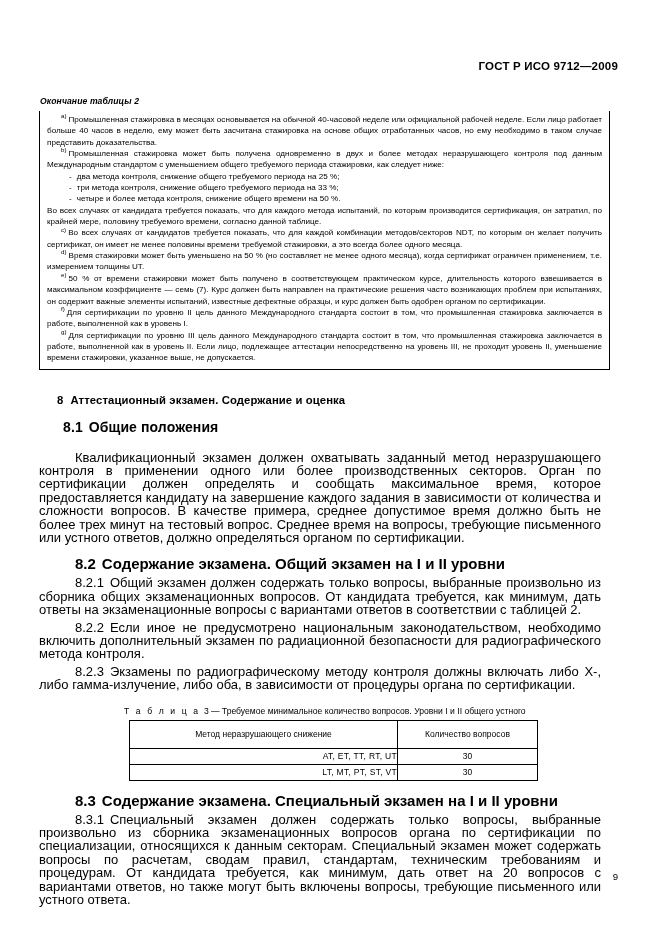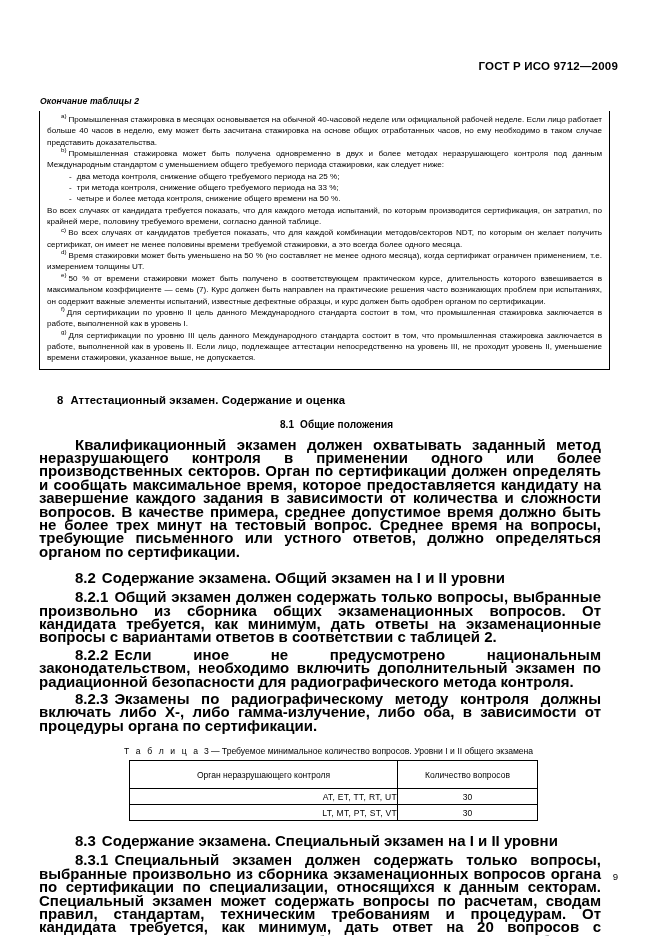--- a/index.html
+++ b/index.html
@@ -88,47 +88,45 @@
   h2.sec {
     font-size: 11.3px;
     font-weight: bold;
     margin: 24px 0 0 0;
     padding-left: 18px;
     letter-spacing: .1px;
   }
   h2.sec .num { padding-right: 7px; }
 
   h3.sub {
-    font-size: 10px;
-    font-weight: bold;
-    margin: 13px 0 8px 0;
+    font-size: 14px;
+    font-weight: bold;
+    margin: 13px 0 16px 0;
     padding-left: 24px;
     letter-spacing: .1px;
-    text-align: center;
   }
   h3.sub .num { padding-right: 6px; }
 
   h3.sub-indent {
     font-size: 15px;
     font-weight: bold;
     margin: 11px 0 0 0;
     padding-left: 36px;
     letter-spacing: 0;
   }
   h3.sub-indent .num { padding-right: 6px; }
 
   
   p.body {
-    font-size: 15px;
+    font-size: 13px;
     line-height: 13.4px;
     text-align: justify;
     margin: 7px 9px 0 0;
     text-indent: 36px;
     hyphens: manual;
-    font-weight: bold;
   }
   p.body.tight { margin-top: 4px; }
   p.body .clause { padding-right: 6px; }
 
   
   .tbl-caption {
     font-size: 8.6px;
     margin: 14px 0 4px 0;
     padding-left: 85px;
   }
@@ -219,30 +217,30 @@
 
     <h3 class="sub-indent"><span class="num">8.2</span><span>Содержание экзамена. Общий экзамен на I и II уровни</span></h3>
 
     <p class="body tight"><span class="clause">8.2.1</span><span>Общий экзамен должен содержать только вопросы, выбранные произвольно из сборника общих экзаменационных вопросов. От кандидата требуется, как минимум, дать ответы на экзаменационные вопросы с вариантами ответов в соответствии с таблицей 2.</span></p>
 
     <p class="body tight"><span class="clause">8.2.2</span><span>Если иное не предусмотрено национальным законодательством, необходимо включить дополнительный экзамен по радиационной безопасности для радиографического метода контроля.</span></p>
 
     <p class="body tight"><span class="clause">8.2.3</span><span>Экзамены по радиографическому методу контроля должны включать либо X-, либо гамма-излучение, либо оба, в зависимости от процедуры органа по сертификации.</span></p>
 
     <div class="tbl-caption"><span class="tcap-word">Т а б л и ц а</span><span class="tcap-num">3</span><span>—</span>
-         <span>Требуемое минимальное количество вопросов. Уровни I и II общего экзамена</span></div>
+         <span>Требуемое минимальное количество вопросов. Уровни I и II общего устного</span></div>
 
     <table class="qtable">
       <colgroup>
           <col class="c1">
           <col class="c2">
         </colgroup>
       <thead>
         <tr>
-          <th>Орган неразрушающего контроля</th>
+          <th>Метод неразрушающего снижение</th>
           <th>Количество вопросов</th>
         </tr>
       </thead>
       <tbody>
         <tr>
           <td class="method">AT, ET, TT, RT, UT</td>
           <td class="count">30</td>
         </tr>
         <tr>
           <td class="method">LT, MT, PT, ST, VT</td>

